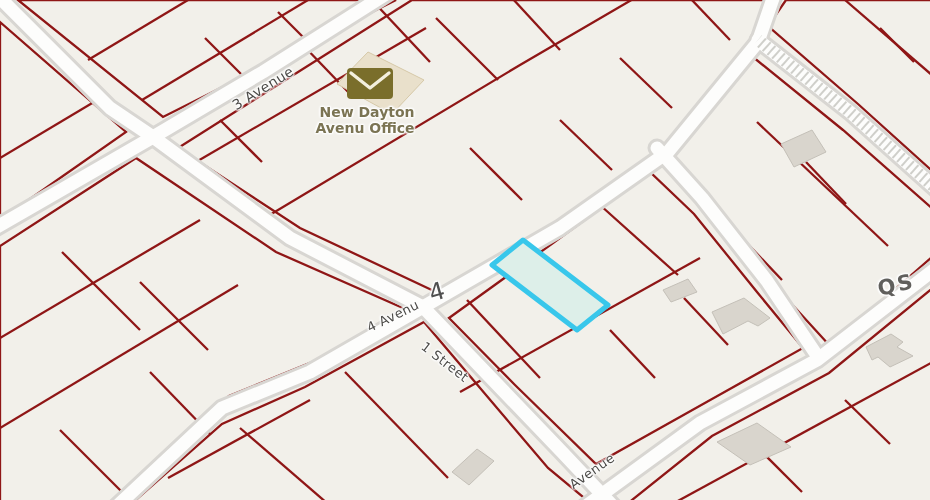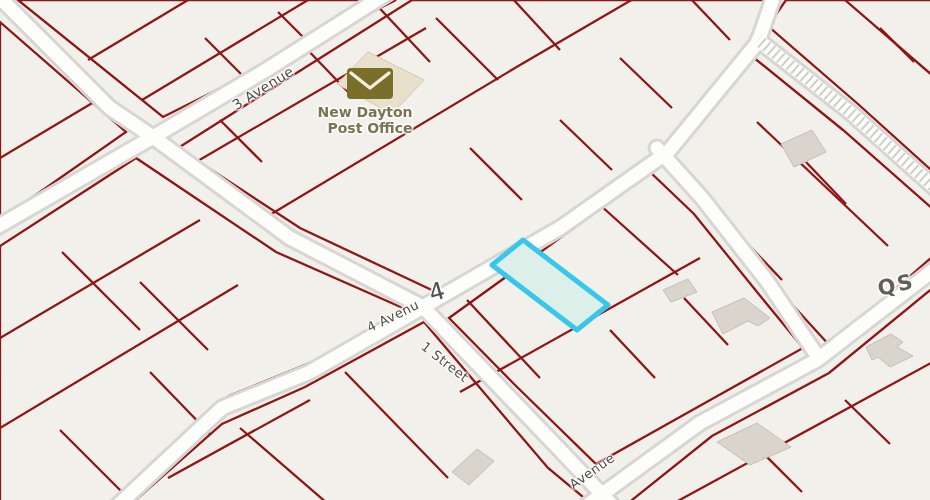--- a/index.html
+++ b/index.html
@@ -127,21 +127,21 @@
     <g>
       <rect x="347" y="68" width="46" height="31" rx="4" fill="var(--po-icon,#7a6e2b)"></rect>
       <polyline points="351,73 370,88 389,73" fill="none" stroke="var(--po-icon-flap,#f3efdd)" stroke-width="3.4" stroke-linecap="round" stroke-linejoin="round"></polyline>
     </g>
   </svg>
 
   <div class="lbl street-label ave3-size" style="left:263px;top:88px;transform:translate(-50%,-50%) rotate(-32deg);">3 Avenue</div>
 
   <div class="lbl poi-label" style="left:365px;top:120px;transform:translate(-50%,-50%);">
     <div>New Dayton</div>
-    <div>Post Office</div>
+    <div>Avenu Office</div>
   </div>
 
   <div class="lbl street-label" style="left:393px;top:316px;transform:translate(-50%,-50%) rotate(-26deg);">4 Avenu</div>
 
   <div class="lbl ref-label" style="left:437px;top:292px;transform:translate(-50%,-50%) rotate(-16deg);">4</div>
 
   <div class="lbl street-label" style="left:445px;top:362px;transform:translate(-50%,-50%) rotate(38deg);">1 Street</div>
 
   <div class="lbl street-label" style="left:592px;top:471px;transform:translate(-50%,-50%) rotate(-35deg);">Avenue</div>
 

